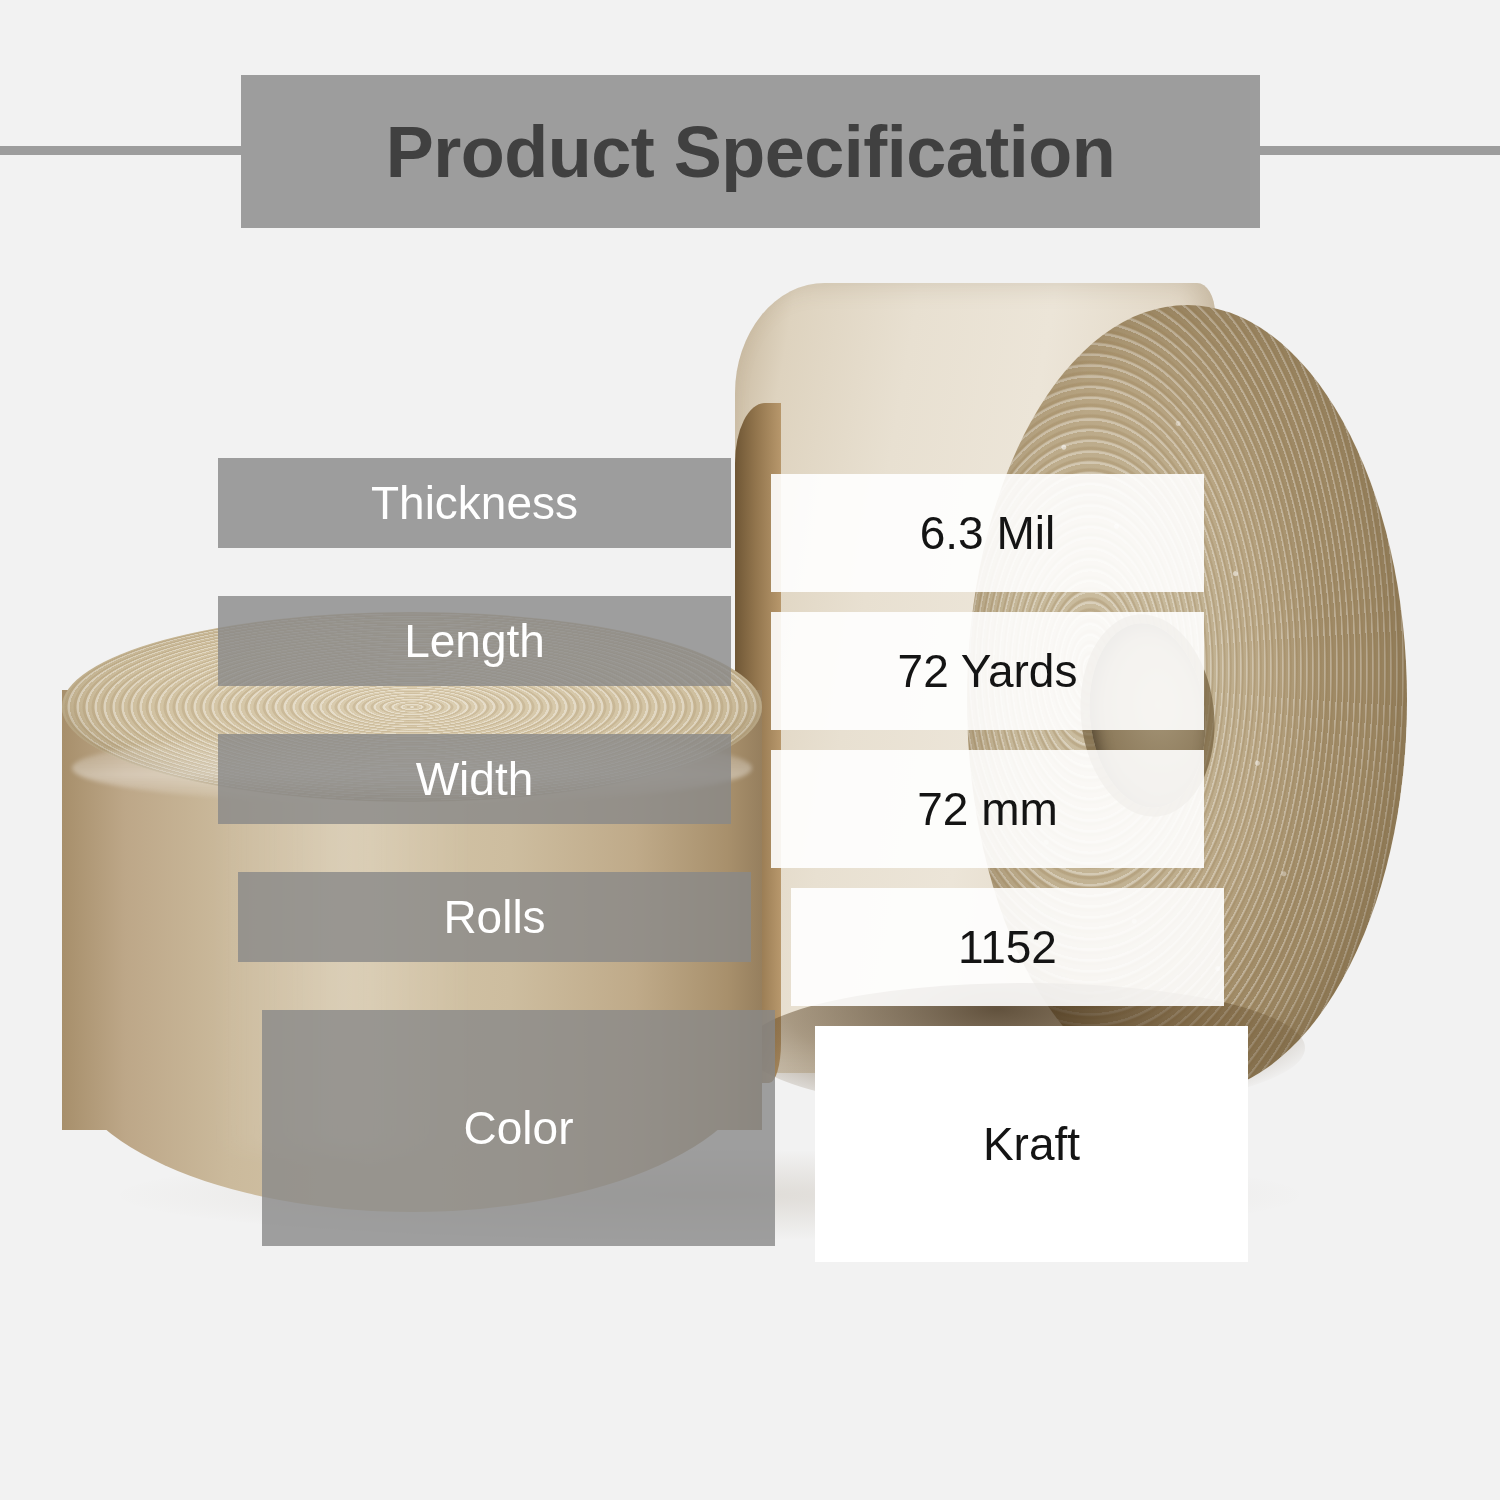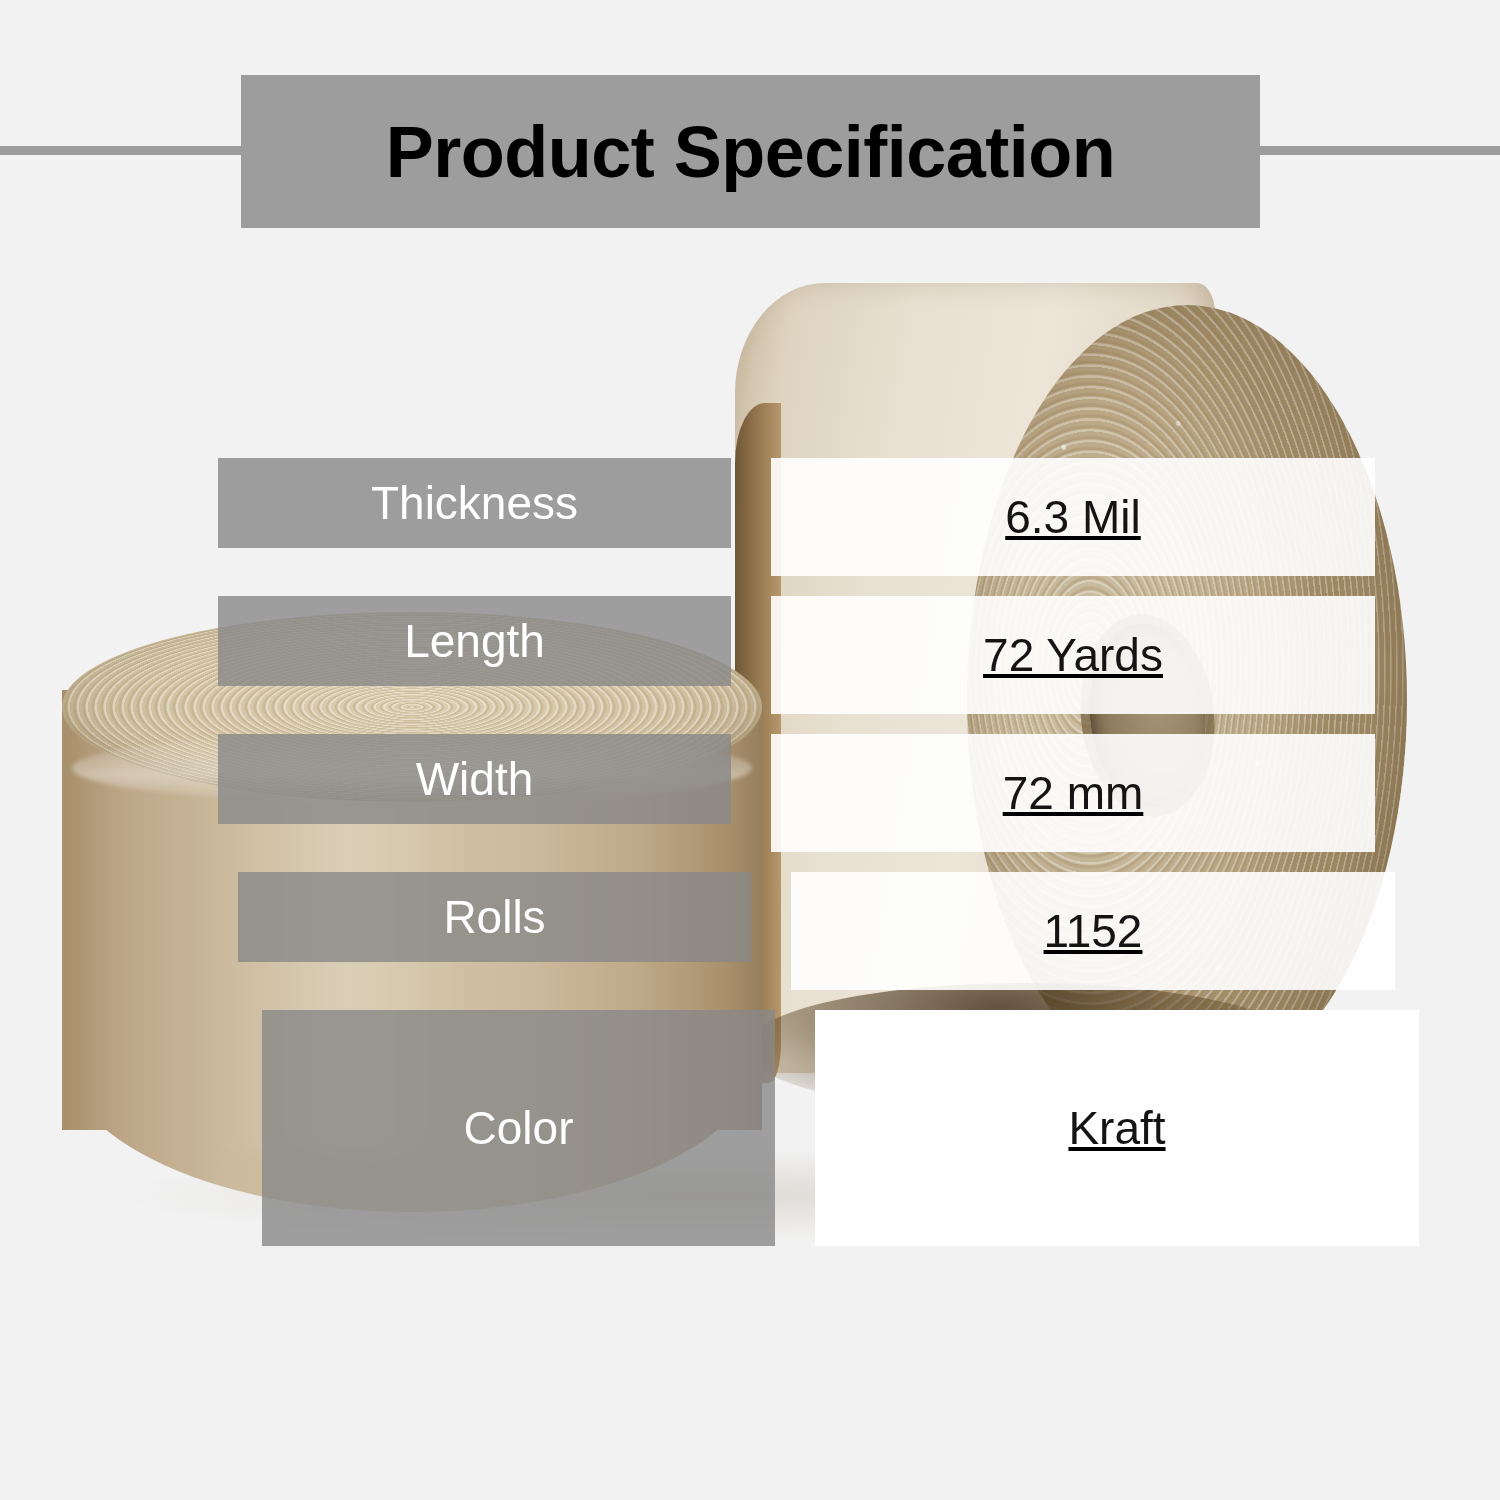--- a/index.html
+++ b/index.html
@@ -20,21 +20,21 @@
   }
   .hrule.left{left:0;width:245px;}
   .hrule.right{left:1256px;width:244px;}
   #title-banner{
     position:absolute;left:241px;top:75px;
     width:1019px;height:153px;
     background:#9d9d9d;
     display:flex;align-items:center;justify-content:center;
   }
   #title-text{
-    color:#000000;
+    color:#404040;
     font-size:72px;
     font-weight:bold;
     letter-spacing:-0.5px;
     line-height:1;
     white-space:nowrap;
     user-select:none;
   }
 
   
   #photo-stage{
@@ -184,23 +184,23 @@
   .spec-label{
     position:absolute;left:218px;top:0;width:513px;height:90px;
     background:rgba(136,136,136,.80);
     display:flex;align-items:center;justify-content:center;
   }
   .spec-label.solid{background:#9d9d9d;}
   .spec-label span{
     color:#ffffff;font-size:46px;font-weight:400;line-height:1;white-space:nowrap;
   }
   .spec-value{
-    position:absolute;left:771px;top:0;width:604px;height:118px;
+    position:absolute;left:771px;top:16px;width:433px;height:118px;
     background:rgba(255,255,255,.90);
-    display:flex;align-items:center;justify-content:center;text-decoration:underline;
+    display:flex;align-items:center;justify-content:center;
   }
   .spec-value.solid{background:#ffffff;justify-content:center;}
   .spec-value span{
     color:#141414;font-size:46px;font-weight:400;line-height:1;white-space:nowrap;
   }
 </style>
 </head>
 <body>
 
 <div id="photo-stage">

